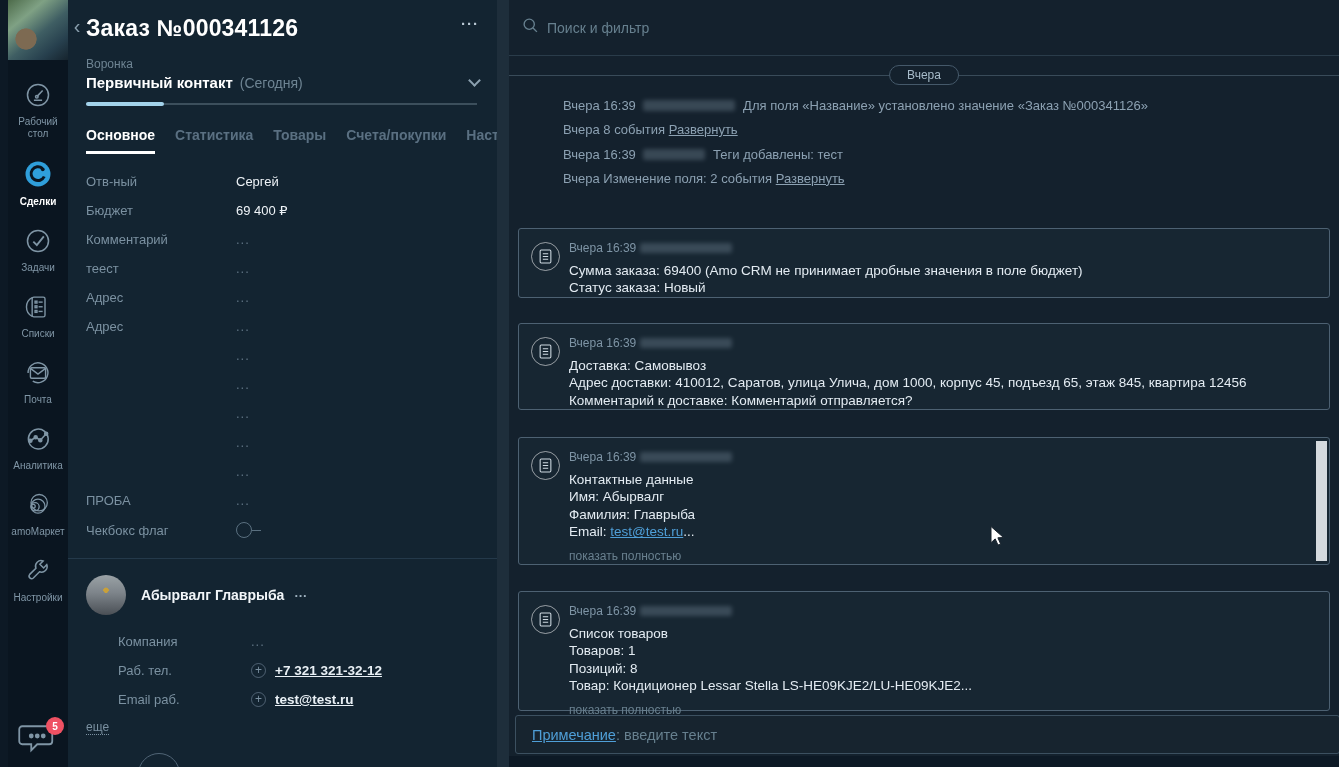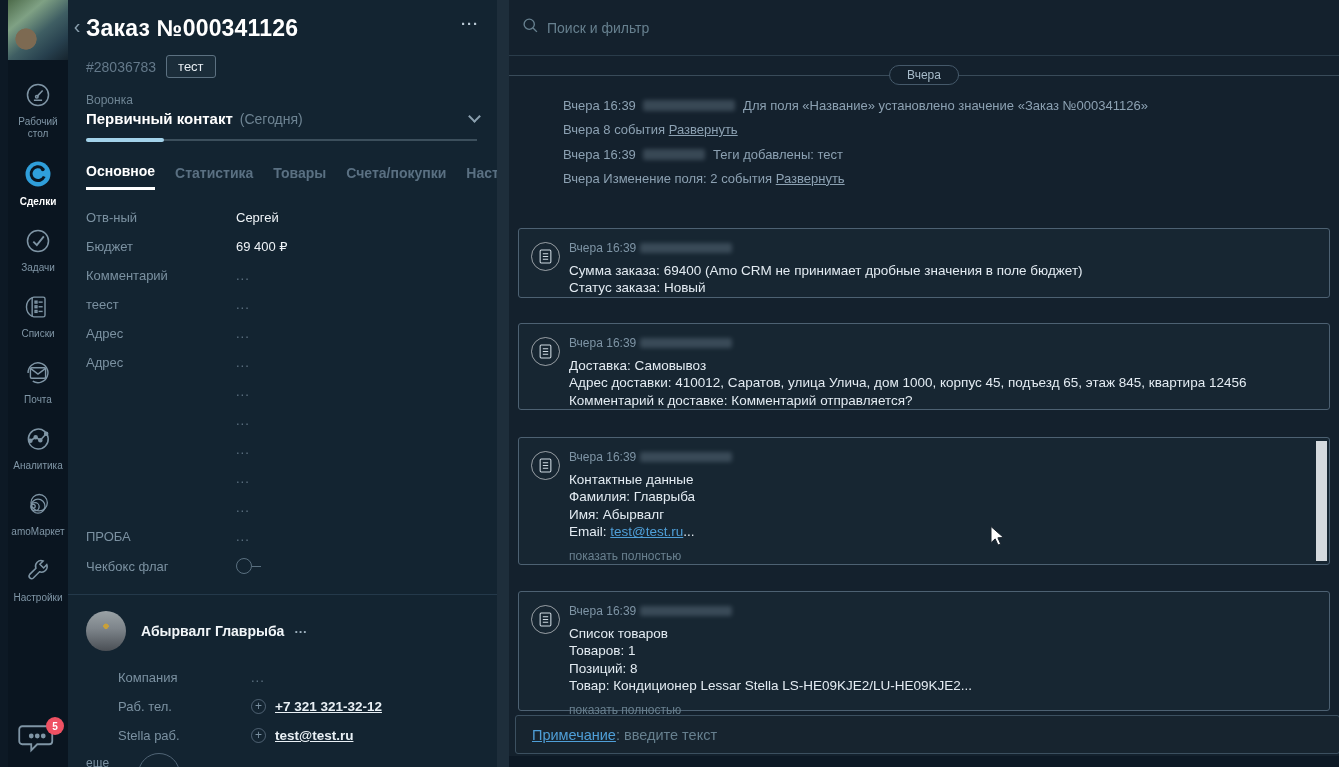--- a/index.html
+++ b/index.html
@@ -40,21 +40,21 @@
     padding:3px 11px; border-radius:3px; cursor:pointer; }
   .pipeline-label { margin:15px 0 0 26px; color:#6e8493; font-size:12px; }
   .stage-row { margin:3px 18px 0 26px; display:flex; align-items:center; cursor:pointer; }
   .stage-name { color:#ffffff; font-weight:bold; font-size:15px; }
   .stage-hint { color:#6e8493; font-size:14px; margin-left:7px; flex:1; }
   .chev-down { width:9px; height:9px; border-right:2px solid #8ba0af; border-bottom:2px solid #8ba0af;
     transform:rotate(45deg); margin-top:-4px; }
   .progress { position:relative; margin:11px 20px 0 26px; height:4px; }
   .progress-track { position:absolute; left:0; right:0; top:1px; height:2px; background:#3c4f5c; }
   .progress-fill { position:absolute; left:0; top:0; width:78px; height:4px; background:#a3d3eb; border-radius:2px; }
-  .tabs { display:flex; gap:20px; margin:21px 18px 0 26px; font-size:14px; font-weight:bold;align-items:center; }
+  .tabs { display:flex; gap:20px; margin:21px 18px 0 26px; font-size:14px; font-weight:bold; }
   .tab { color:#5a7082; padding-bottom:8px; cursor:pointer; white-space:nowrap; }
   .tab.active { color:#ffffff; border-bottom:3px solid #ffffff; }
   .fields { margin-top:13px; }
   .field-row { display:flex; align-items:center; padding:7px 18px 7px 26px; min-height:28px; cursor:pointer; }
   .field-label { width:150px; flex:0 0 150px; color:#7b91a1; font-size:13px; }
   .field-value { color:#eef3f7; font-size:13px; }
   .field-value.empty { color:#5f7383; letter-spacing:1px; }
   .toggle-off { display:flex; align-items:center; }
   .toggle-circle { width:16px; height:16px; border:1px solid #5a7080; border-radius:50%; }
   .toggle-dash { width:9px; height:0; border-top:1px solid #5a7080; }
@@ -239,24 +239,20 @@
   </div>
 </div>
 
 <div class="deal">
   <div class="deal-header">
     <span class="back-chevron">‹</span>
     <span class="deal-title">Заказ №000341126</span>
     <span class="dots-menu">···</span>
   </div>
 
-  <div class="deal-sub">
-    <span class="deal-id">#28036783</span>
-    <span class="tag-badge">тест</span>
-  </div>
 
   <div class="pipeline-label">Воронка</div>
   <div class="stage-row">
     <span class="stage-name">Первичный контакт</span>
     <span class="stage-hint">(Сегодня)</span>
     <span class="chev-down"></span>
   </div>
   <div class="progress">
     <div class="progress-track"></div>
     <div class="progress-fill"></div>
@@ -340,21 +336,21 @@
       <div class="contact-row">
         <span class="field-label">Компания</span>
         <span class="field-value empty">...</span>
       </div>
       <div class="contact-row">
         <span class="field-label">Раб. тел.</span>
         <span class="plus-circle">+</span>
         <a class="contact-link">+7 321 321-32-12</a>
       </div>
       <div class="contact-row">
-        <span class="field-label">Stella раб.</span>
+        <span class="field-label">Email раб.</span>
         <span class="plus-circle">+</span>
         <a class="contact-link">test@test.ru</a>
       </div>
     </div>
     <span class="more-link">еще</span>
   </div>
 
   <div class="next-avatar-peek"></div>
 </div>
 
@@ -430,22 +426,22 @@
     <span class="note-icon">
       <svg width="13" height="15" viewBox="0 0 12 14" fill="none" stroke="#cfdae2" stroke-width="1">
         <rect x="1" y="1" width="10" height="12" rx="1"></rect>
           <path d="M3.5 4.5 h5 M3.5 7 h5 M3.5 9.5 h5"></path>
       </svg>
     </span>
     <div class="note-time">
       <span>Вчера 16:39</span><span class="redacted"></span>
     </div>
     <div>Контактные данные</div>
+    <div>Имя: Абырвалг</div>
     <div>Фамилия: Главрыба</div>
-    <div>Имя: Абырвалг</div>
     <div>
       <span>Email: </span><a class="note-link">test@test.ru</a><span>...</span>
     </div>
     <div class="show-more">показать полностью</div>
     <div class="card-scrollbar"></div>
   </div>
 
   <div class="note-card" id="card4">
     <span class="note-icon">
       <svg width="13" height="15" viewBox="0 0 12 14" fill="none" stroke="#cfdae2" stroke-width="1">

